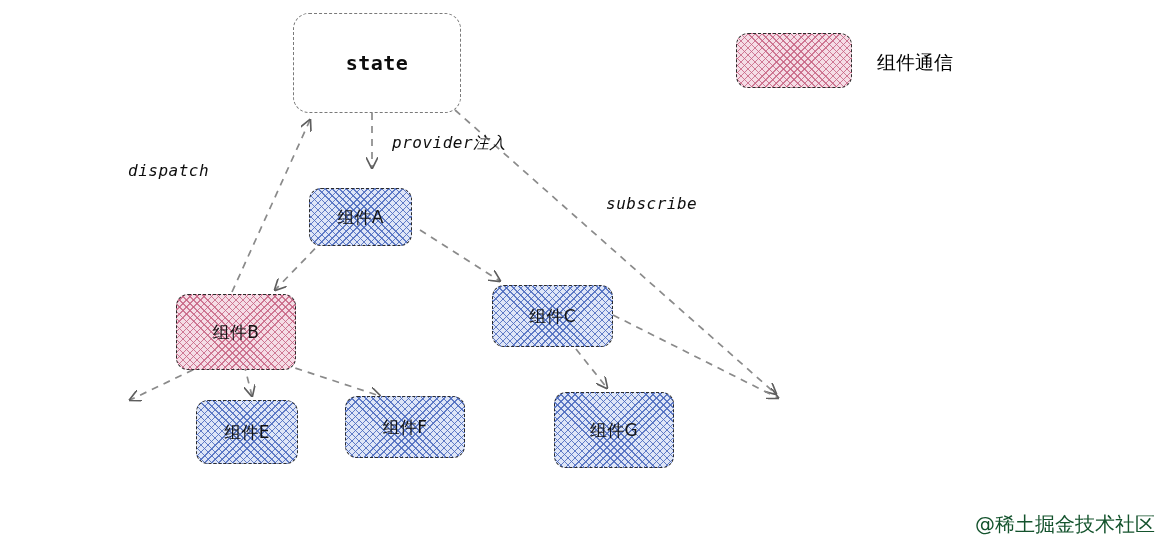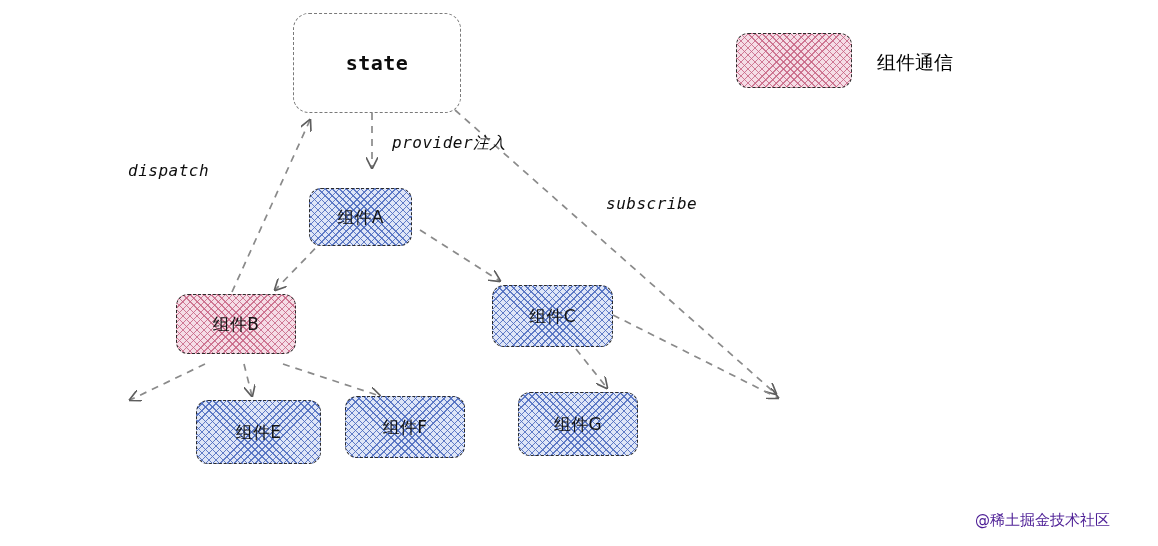--- a/index.html
+++ b/index.html
@@ -79,22 +79,22 @@
   #legend-text{
     position:absolute;
     font-family:"DejaVu Sans","Liberation Sans",sans-serif;
     font-size:19px;
     color:#000000;
     white-space:nowrap;
   }
   #watermark{
     position:absolute;
     font-family:"DejaVu Sans","Liberation Sans",sans-serif;
-    font-size:15px;
-    color:#4c1d95;
+    font-size:20px;
+    color:#14532d;
     white-space:nowrap;
   }
 </style>
 </head>
 <body>
 
 <div id="canvas">
 
   <svg class="layer" viewBox="0 0 1158 546">
     <defs>
@@ -118,38 +118,38 @@
   </svg>
 
   <div class="node fill-none" id="node-state" style="left:293px; top:13px; width:168px; height:100px;font-weight:bold;">
     <span class="state-label">state</span>
   </div>
 
   <div class="node fill-blue" style="left:309px; top:172px; width:103px; height:58px;margin-top:16px;">
     <span class="lbl">组件A</span>
   </div>
 
-  <div class="node fill-pink" style="left:176px; top:294px; width:120px; height:60px;">
+  <div class="node fill-pink" style="left:176px; top:294px; width:120px; height:76px;">
     <span class="lbl">组件B</span>
   </div>
 
   <div class="node fill-blue" style="left:492px; top:285px; width:121px; height:62px;">
     <span class="lbl">组件C</span>
   </div>
 
 
-  <div class="node fill-blue" style="left:196px; top:400px; width:125px; height:64px;">
+  <div class="node fill-blue" style="left:196px; top:400px; width:102px; height:64px;">
     <span class="lbl">组件E</span>
   </div>
 
   <div class="node fill-blue" style="left:345px; top:396px; width:120px; height:62px;">
     <span class="lbl">组件F</span>
   </div>
 
-  <div class="node fill-blue" style="left:518px; top:392px; width:120px; height:64px;">
+  <div class="node fill-blue" style="left:554px; top:392px; width:120px; height:76px;">
     <span class="lbl">组件G</span>
   </div>
 
 
   <div class="edge-label" style="left:128px; top:161px;">dispatch</div>
 
   <div class="edge-label" style="left:392px; top:133px;">provider注入</div>
 
   <div class="edge-label" style="left:606px; top:194px;">subscribe</div>
 

